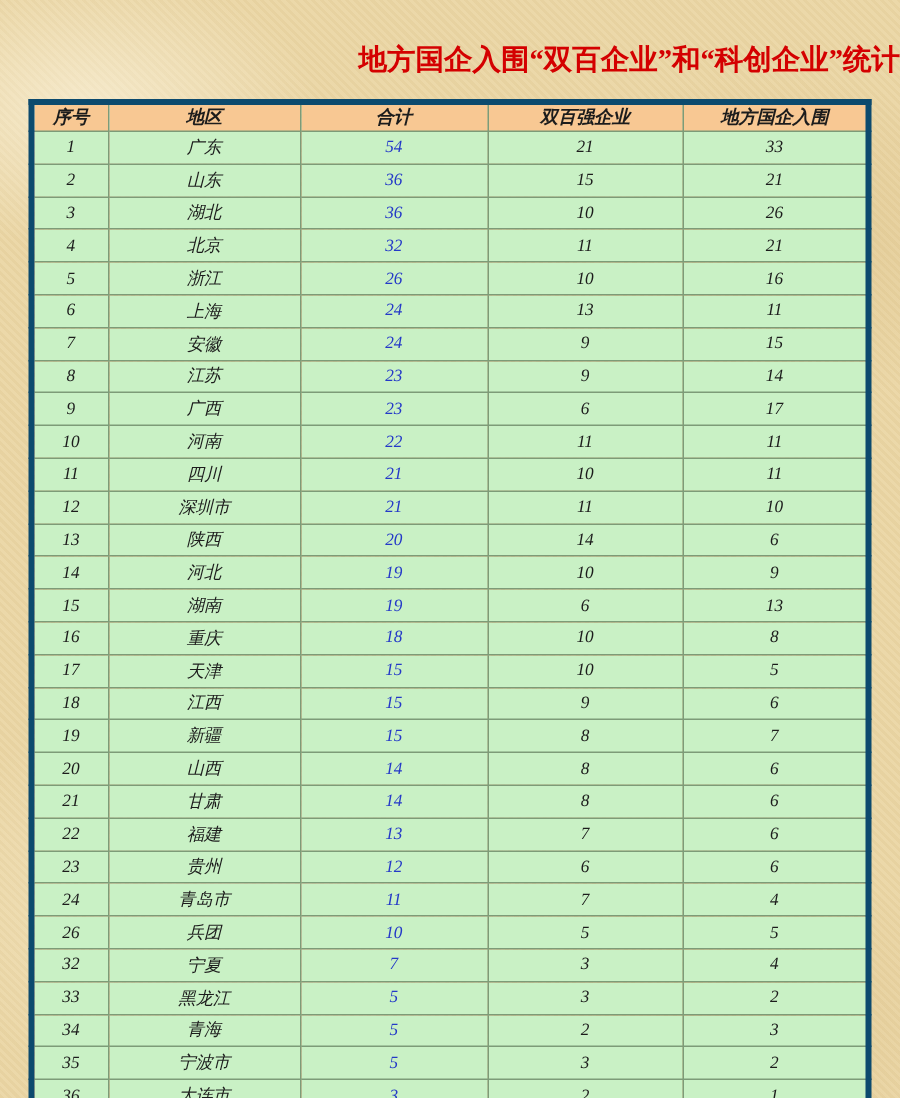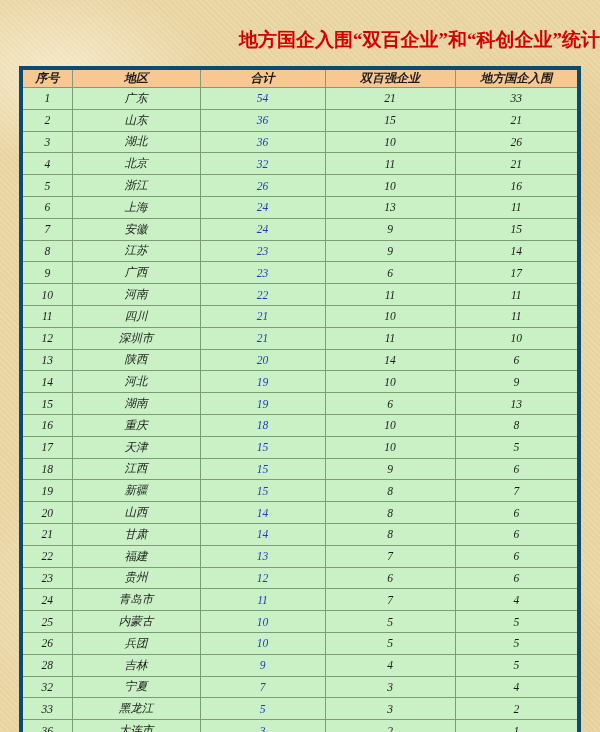--- a/index.html
+++ b/index.html
@@ -234,50 +234,50 @@
         <td>6</td>
       </tr>
       <tr>
         <td>24</td>
         <td>青岛市</td>
         <td class="total-col">11</td>
         <td>7</td>
         <td>4</td>
       </tr>
       <tr>
-        <td>25</td>
-        <td>内蒙古</td>
-        <td class="total-col">10</td>
-        <td>5</td>
-        <td>5</td>
-      </tr>
-      <tr>
         <td>26</td>
         <td>兵团</td>
         <td class="total-col">10</td>
         <td>5</td>
         <td>5</td>
       </tr>
       <tr>
-        <td>28</td>
-        <td>吉林</td>
-        <td class="total-col">9</td>
-        <td>4</td>
-        <td>5</td>
-      </tr>
-      <tr>
         <td>32</td>
         <td>宁夏</td>
         <td class="total-col">7</td>
         <td>3</td>
         <td>4</td>
       </tr>
       <tr>
         <td>33</td>
         <td>黑龙江</td>
+        <td class="total-col">5</td>
+        <td>3</td>
+        <td>2</td>
+      </tr>
+      <tr>
+        <td>34</td>
+        <td>青海</td>
+        <td class="total-col">5</td>
+        <td>2</td>
+        <td>3</td>
+      </tr>
+      <tr>
+        <td>35</td>
+        <td>宁波市</td>
         <td class="total-col">5</td>
         <td>3</td>
         <td>2</td>
       </tr>
       <tr>
         <td>36</td>
         <td>大连市</td>
         <td class="total-col">3</td>
         <td>2</td>
         <td>1</td>

